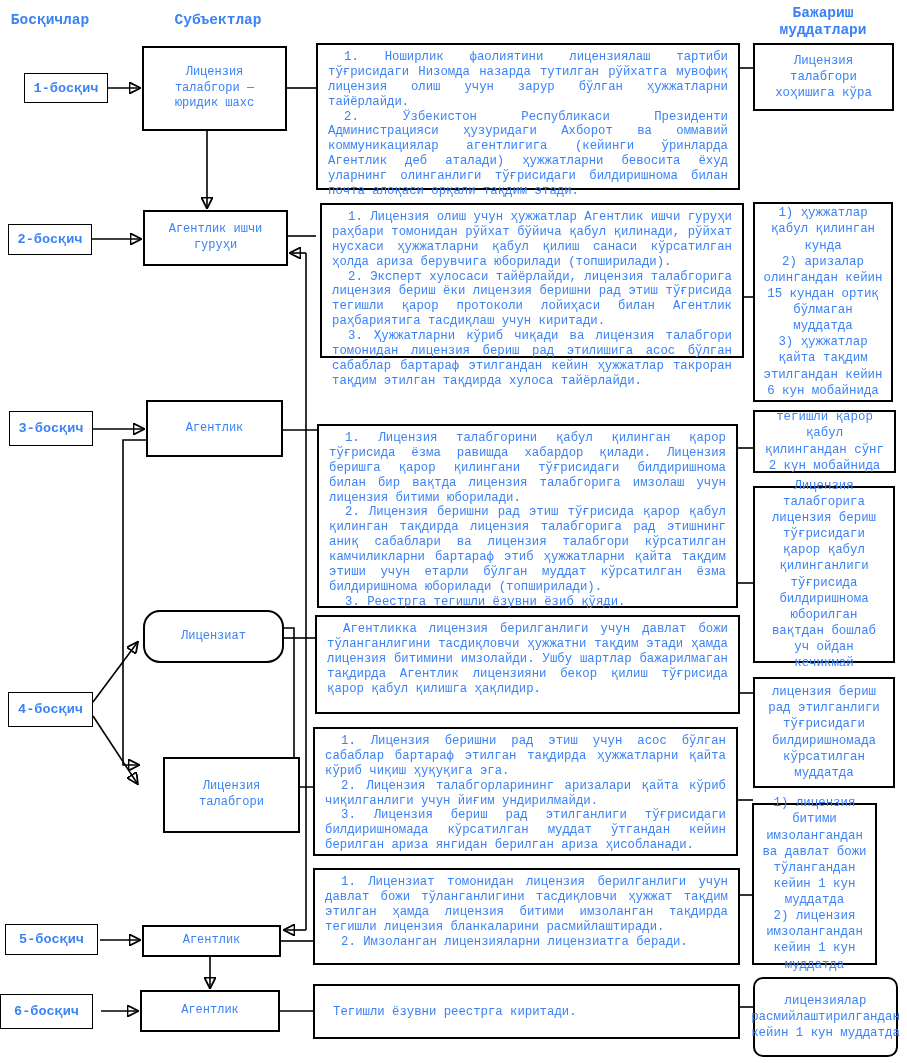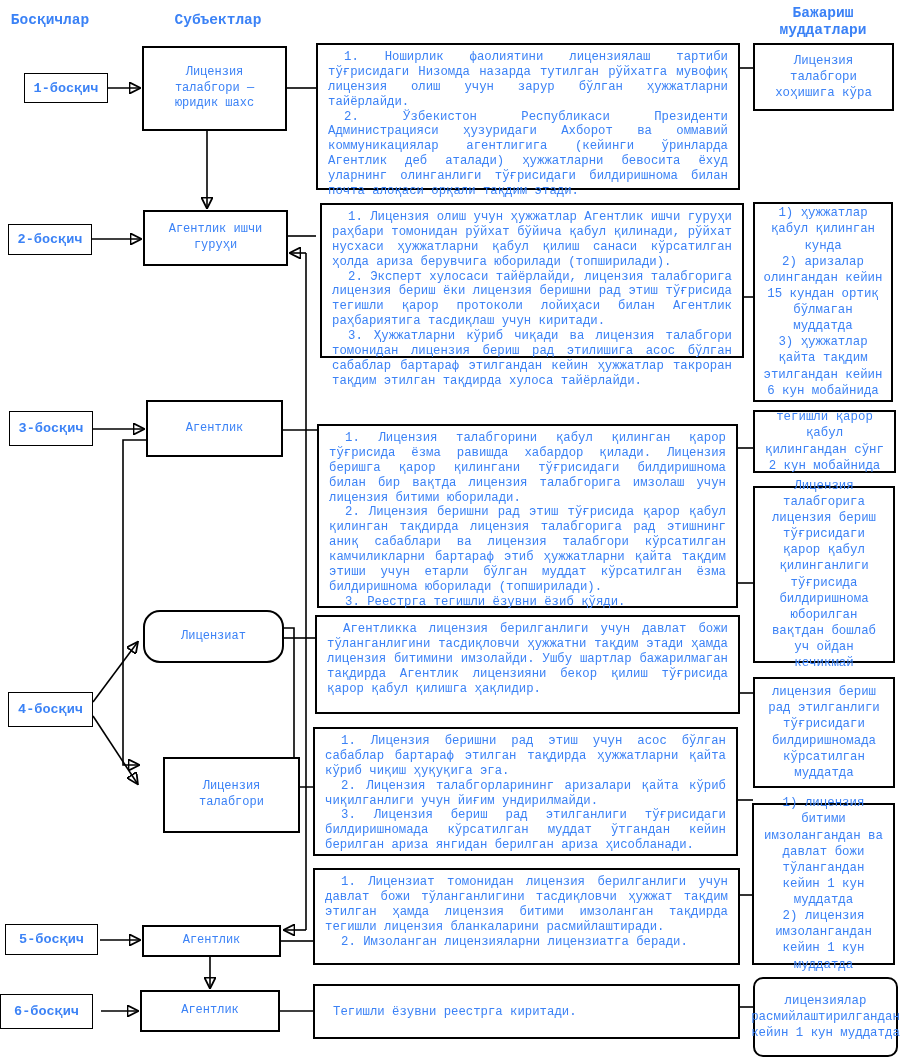--- a/index.html
+++ b/index.html
@@ -128,21 +128,21 @@
   </div>
   <div class="box deadline" style="left:753px;top:410px;width:143px;height:63px;">
     <div>тегишли қарор қабул қилингандан сўнг 2 кун мобайнида</div>
   </div>
   <div class="box deadline" style="left:753px;top:486px;width:142px;height:177px;">
     <div>Лицензия талабгорига лицензия бериш тўғрисидаги қарор қабул қилинганлиги тўғрисида билдиришнома юборилган вақтдан бошлаб уч ойдан кечикмай</div>
   </div>
   <div class="box deadline" style="left:753px;top:677px;width:142px;height:111px;">
     <div>лицензия бериш рад этилганлиги тўғрисидаги билдиришномада кўрсатилган муддатда</div>
   </div>
-  <div class="box deadline" style="left:752px;top:803px;width:143px;height:162px;">
+  <div class="box deadline" style="left:752px;top:803px;width:125px;height:162px;">
     <div>1) лицензия битими имзолангандан ва давлат божи тўлангандан кейин 1 кун муддатда</div>
     <div>2) лицензия имзолангандан кейин 1 кун муддатда</div>
   </div>
   <div class="box deadline" style="left:753px;top:977px;width:145px;height:80px;border-radius:10px;">
     <div>лицензиялар расмийлаштирилгандан кейин 1 кун муддатда</div>
   </div>
 
 </div>
 
 </body></html>

